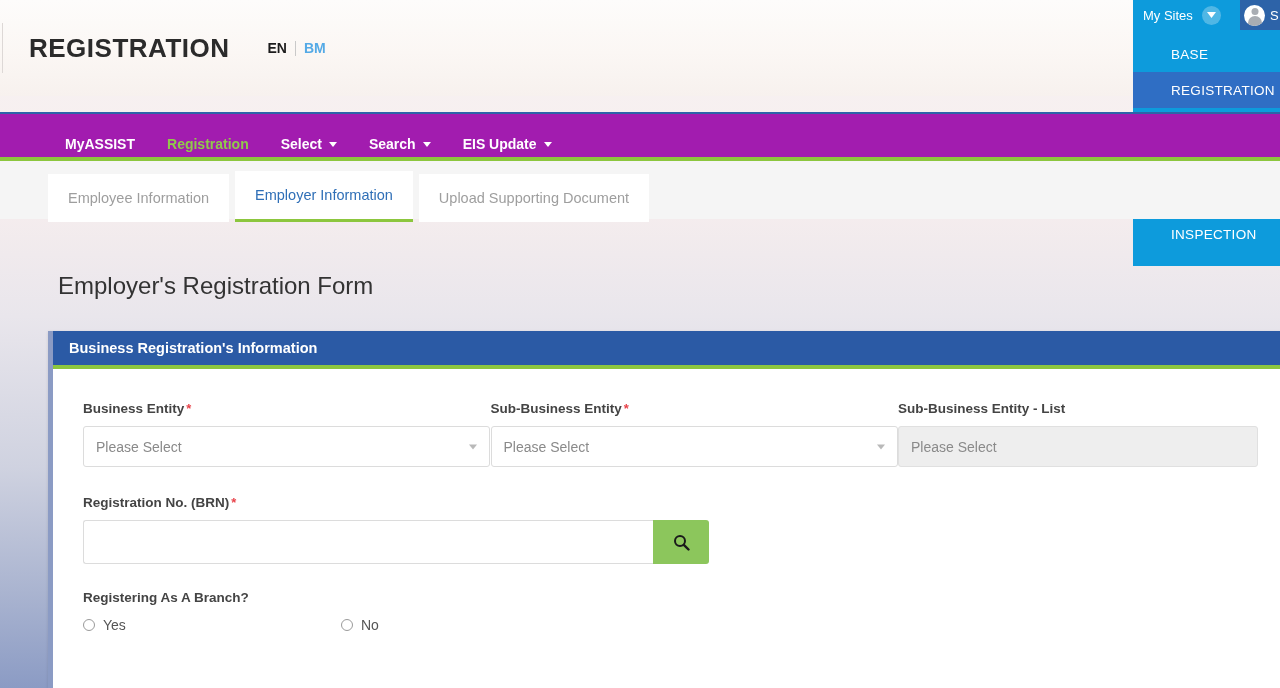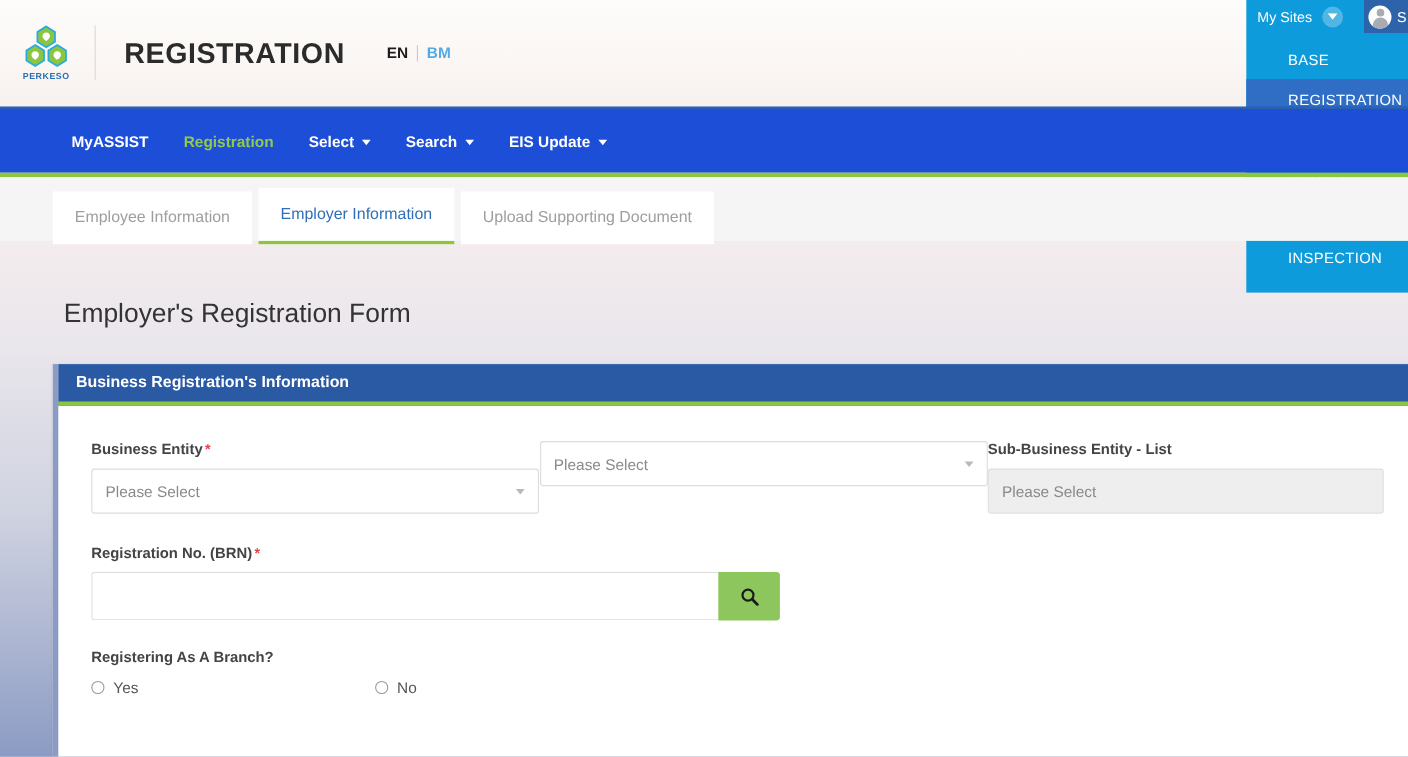--- a/index.html
+++ b/index.html
@@ -91,22 +91,22 @@
   }
   .mysites-item {
     height: 36px; display: flex; align-items: center;
     padding-left: 38px; color: #fff; font-size: 13.5px; letter-spacing: .3px;
     white-space: nowrap;
   }
   .mysites-item.active { background: #2f6ec4; }
 
   
   .navbar {
-    position: absolute; left: 0; top: 97px; width: 1280px; height: 60px;
-    background: #1d4ed8; border-top: 2px solid #2d63a8;
+    position: absolute; left: 0; top: 112px; width: 1280px; height: 60px;
+    background: #a21caf; border-top: 2px solid #2d63a8;
   }
   .nav-inner {
     position: absolute; left: 65px; top: 0; height: 60px;
     display: flex; align-items: center; gap: 32px;
   }
   .nav-item {
     color: #fff; font-size: 14px; font-weight: bold;
     display: flex; align-items: center; gap: 7px; white-space: nowrap;
   }
   .nav-item.active { color: #90c94b; }
@@ -199,35 +199,20 @@
     width: 12px; height: 12px; border-radius: 50%;
     border: 1px solid #9a9a9a; background: #fff; flex: none;
   }
   .radio-label { font-size: 14px; color: #555; }
 </style>
 </head>
 <body>
 
 <div class="top-header">
   <div class="brand">
-    <div class="logo-wrap">
-      <svg class="logo-mark" viewBox="0 0 46 40">
-        <g fill="#8cc63e" stroke="#29abe2" stroke-width="1.6">
-          <polygon points="23,1 31,6 31,15 23,20 15,15 15,6"></polygon>
-          <polygon points="13,18 21,23 21,32 13,37 5,32 5,23"></polygon>
-          <polygon points="33,18 41,23 41,32 33,37 25,32 25,23"></polygon>
-        </g>
-        <g fill="#ffffff">
-          <path d="M23 6.5c-2 0-3.4 1.4-3.4 3.2 0 1.9 1.5 3.4 3.4 4.6 1.9-1.2 3.4-2.7 3.4-4.6 0-1.8-1.4-3.2-3.4-3.2z"></path>
-          <path d="M13 23.5c-2 0-3.4 1.4-3.4 3.2 0 1.9 1.5 3.4 3.4 4.6 1.9-1.2 3.4-2.7 3.4-4.6 0-1.8-1.4-3.2-3.4-3.2z"></path>
-          <path d="M33 23.5c-2 0-3.4 1.4-3.4 3.2 0 1.9 1.5 3.4 3.4 4.6 1.9-1.2 3.4-2.7 3.4-4.6 0-1.8-1.4-3.2-3.4-3.2z"></path>
-        </g>
-      </svg>
-      <span class="logo-text">PERKESO</span>
-    </div>
     <div class="brand-divider"></div>
     <div class="app-title">REGISTRATION</div>
     <div class="lang">
       <span class="lang-en">EN</span>
       <span class="lang-sep"></span>
       <span class="lang-bm">BM</span>
     </div>
   </div>
 </div>
 
@@ -314,20 +299,23 @@
         <label class="flabel">
           <span>Business Entity</span><span class="req">*</span>
         </label>
         <div class="sel w1">
           <span>Please Select</span>
           <span class="sel-caret"></span>
         </div>
       </div>
 
       <div class="field f2">
+        <label class="flabel">
+          <span>Sub-Business Entity</span><span class="req">*</span>
+        </label>
         <div class="sel w2">
           <span>Please Select</span>
           <span class="sel-caret"></span>
         </div>
       </div>
 
       <div class="field f3">
         <label class="flabel">Sub-Business Entity - List</label>
         <div class="sel disabled">
           <span>Please Select</span>

